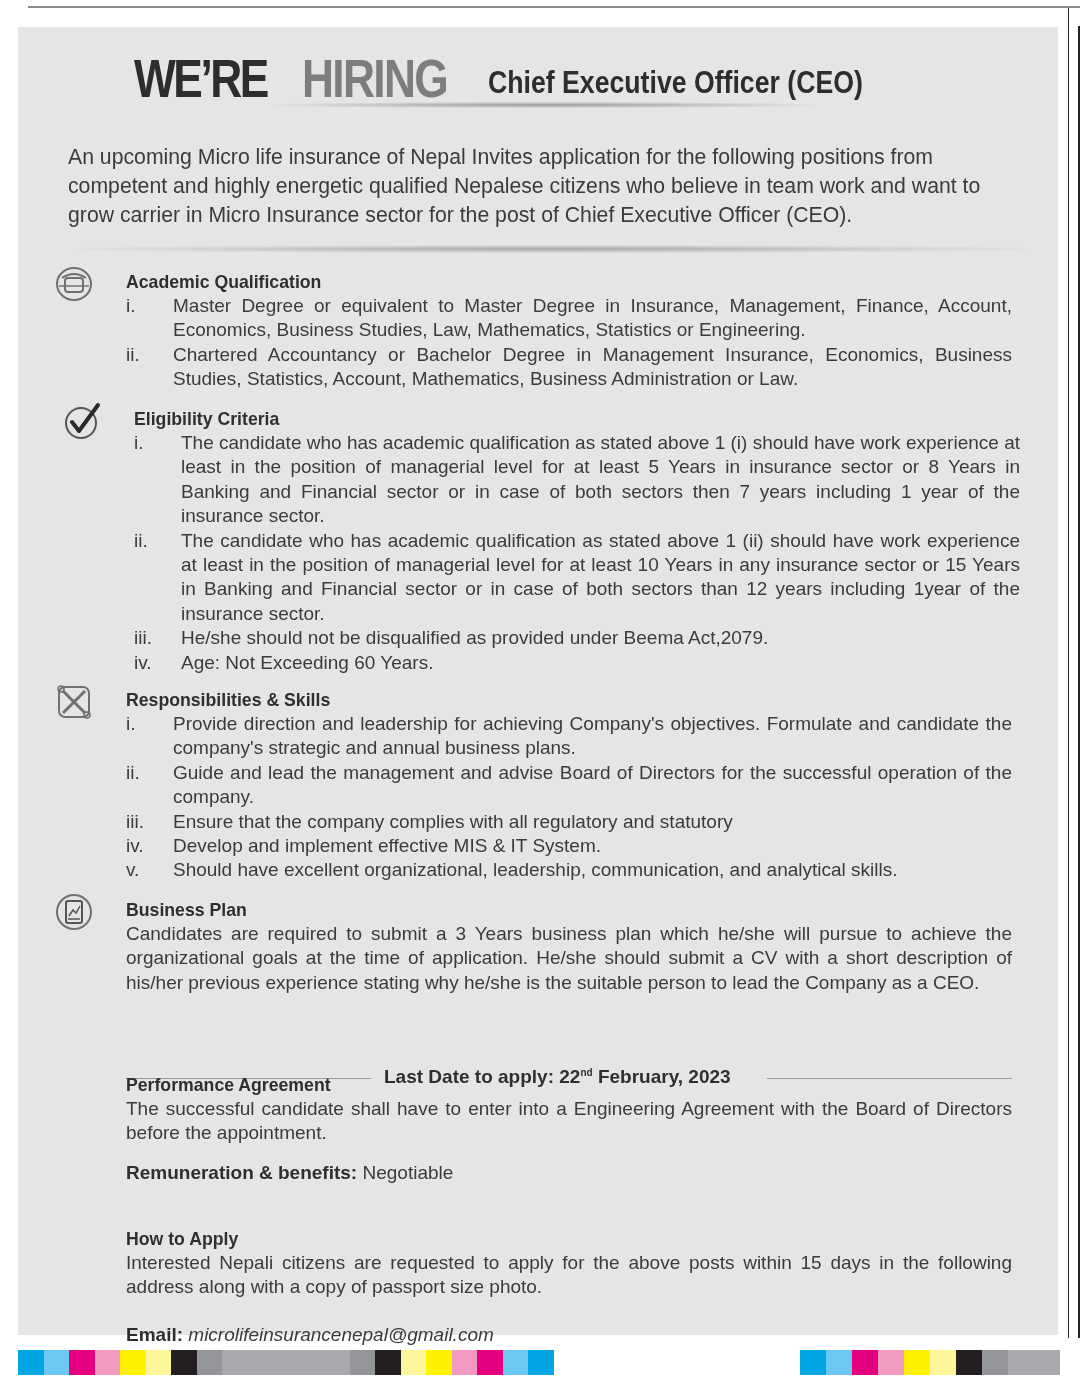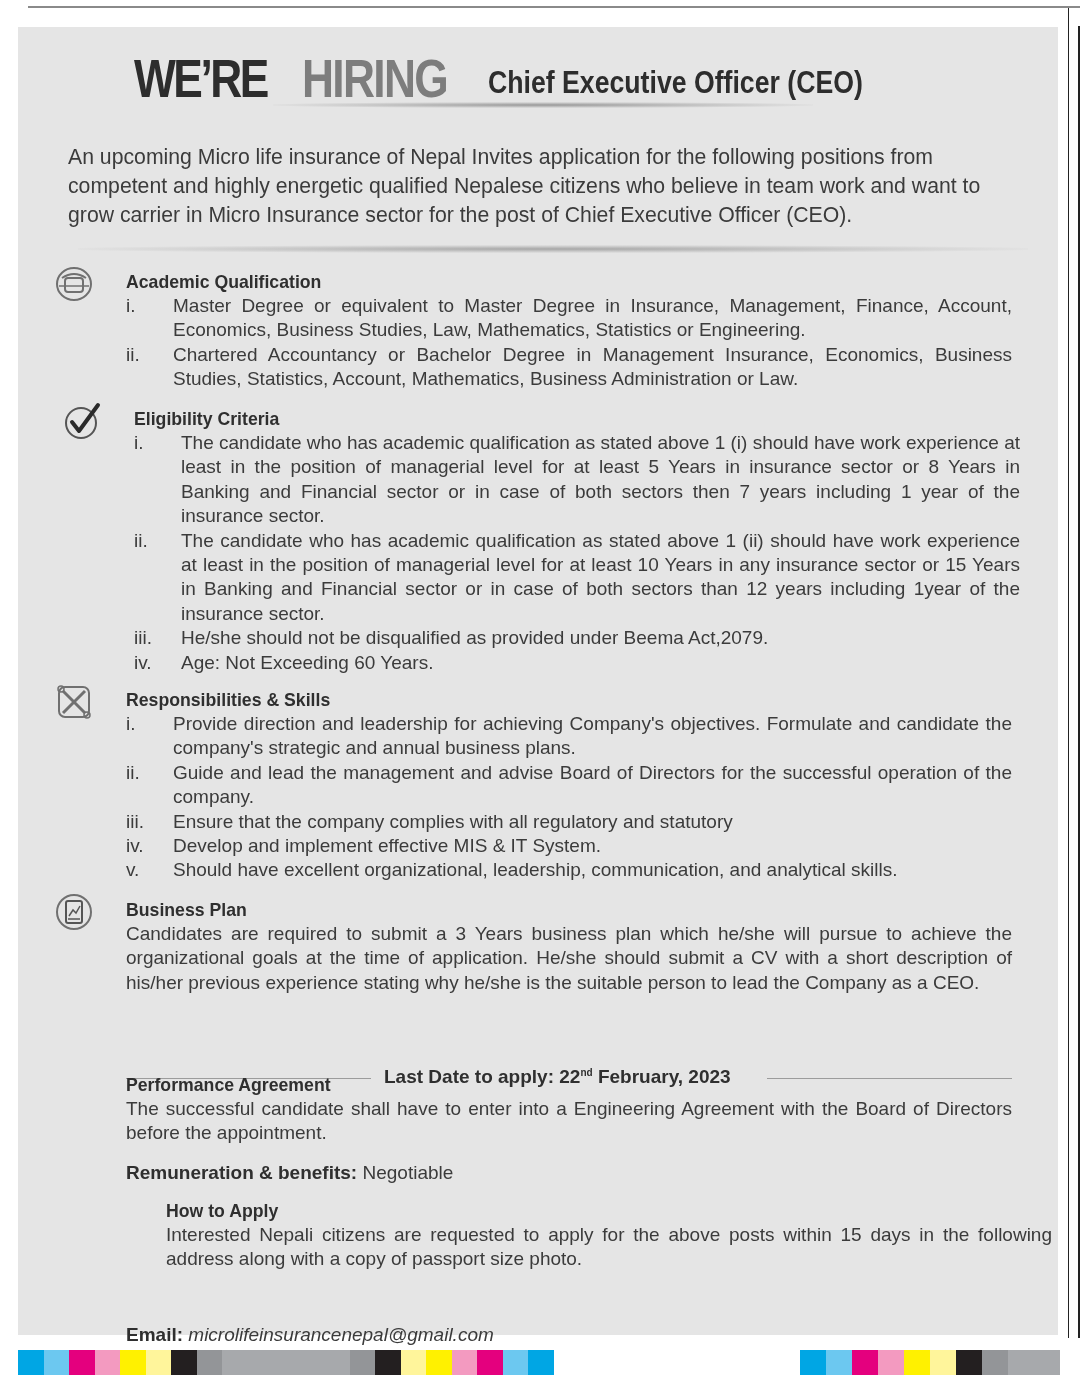--- a/index.html
+++ b/index.html
@@ -175,21 +175,21 @@
 
   <div class="section" style="top:1046px;">
     <div class="sec-heading">Performance Agreement</div>
     <div class="para">The successful candidate shall have to enter into a Engineering Agreement with the Board of Directors before the appointment.</div>
   </div>
 
   <div class="section" style="top:1134px;">
     <div class="para"><span class="inline-label">Remuneration &amp; benefits:</span><span> Negotiable</span></div>
   </div>
 
-  <div class="section" style="top:1172px;margin-left:40px;">
+  <div class="section" style="top:1200px;">
     <div class="sec-heading">How to Apply</div>
     <div class="para">Interested Nepali citizens are requested to apply for the above posts within 15 days in the following address along with a copy of passport size photo.</div>
   </div>
 
   <div class="section" style="top:1260px;margin-top:36px;">
     <div class="para"><span class="inline-label">Email:</span><span class="email-val"> microlifeinsurancenepal@gmail.com</span></div>
   </div>
 </div>
 
 <div class="colorbar" id="cb-left" style="left:18px;">

